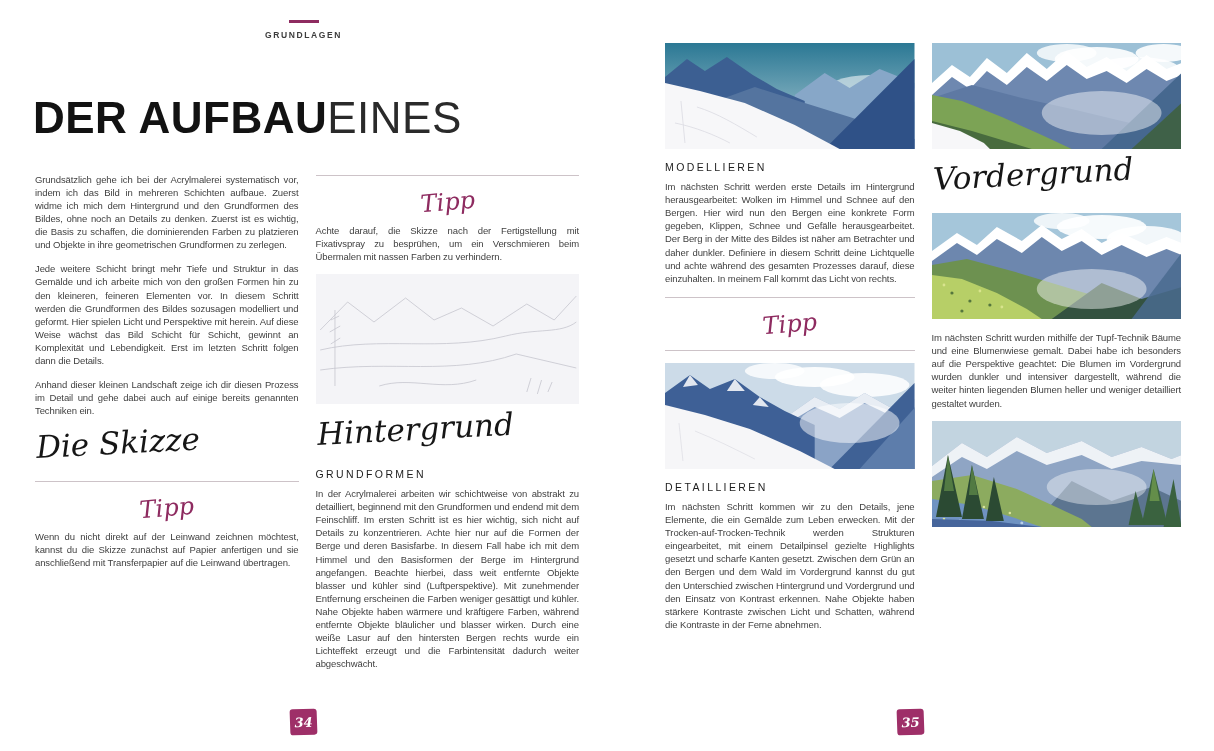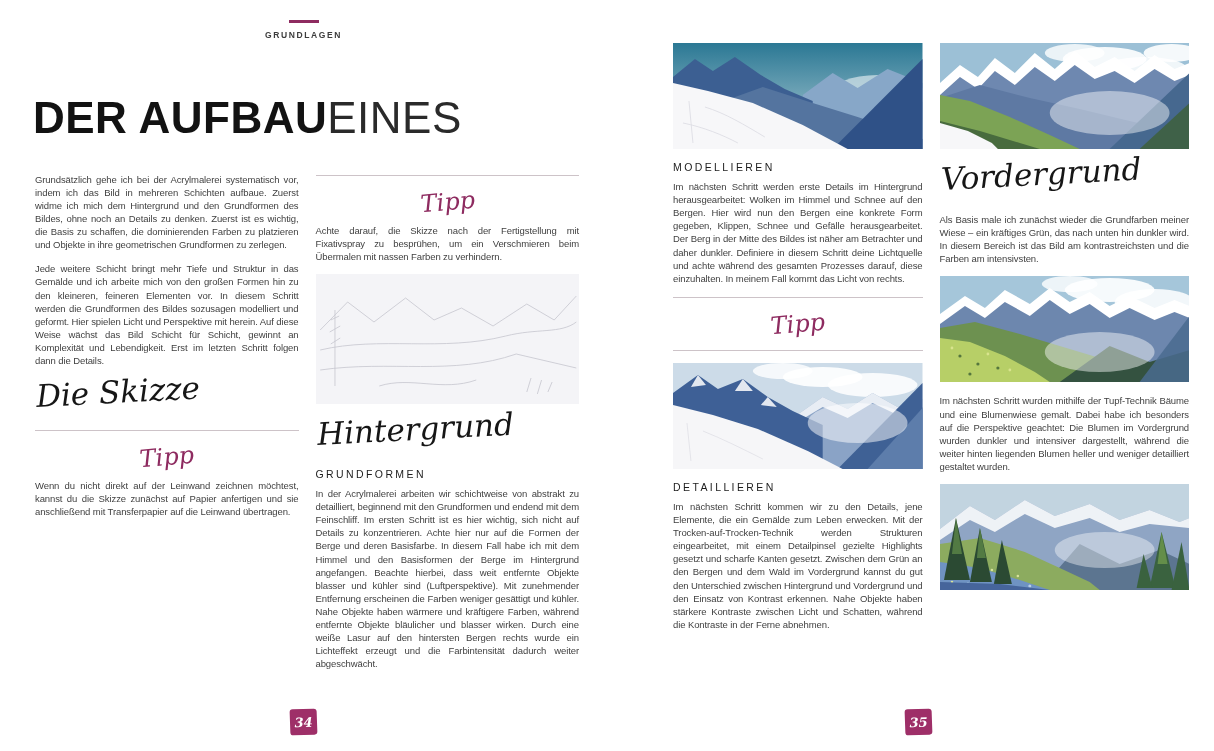--- a/index.html
+++ b/index.html
@@ -1,17 +1,17 @@
 <!DOCTYPE html>
 <html lang="de"><head>
 <meta charset="utf-8">
 <style>
   html,body{margin:0;padding:0;}
   body{width:1214px;height:751px;background:#ffffff;font-family:"Liberation Sans",sans-serif;overflow:hidden;}
-  .spread{display:grid;grid-template-columns:607px 607px;width:1214px;height:751px;gap:8px;}
+  .spread{display:grid;grid-template-columns:607px 607px;width:1214px;height:751px;}
   .page{position:relative;height:751px;box-sizing:border-box;}
   .page-head{text-align:center;padding-top:20px;}
   .head-rule{width:30px;height:3px;background:#8e2b60;margin:0 auto 7px;}
   .eyebrow{font-size:8.5px;font-weight:700;letter-spacing:1.6px;color:#3c3c3c;}
   .title{padding:24px 16px 0 33px;font-size:44px;line-height:1.13;letter-spacing:.5px;color:#2a2a2a;font-weight:400;}
   .title .bold{font-weight:800;color:#121212;}
   .title .light{margin-left:0;}
   .body-area{display:grid;grid-template-columns:1fr 1fr;gap:17px;box-sizing:border-box;}
   .page-left .body-area{padding:0 28px 0 35px;margin-top:17px;}
   .page-right .body-area{padding:0 33px 0 58px;margin-top:43px;}
@@ -41,20 +41,21 @@
 
     <h1 class="title">
       <span class="bold">DER AUFBAU</span><span class="light">EINES</span><br>
     </h1>
 
     <div class="body-area">
 
       <div class="col">
         <p class="body">Grundsätzlich gehe ich bei der Acrylmalerei systematisch vor, indem ich das Bild in mehreren Schichten aufbaue. Zuerst widme ich mich dem Hintergrund und den Grundformen des Bildes, ohne noch an Details zu denken. Zuerst ist es wichtig, die Basis zu schaffen, die dominierenden Farben zu platzieren und Objekte in ihre geometrischen Grundformen zu zerlegen.</p>
         <p class="body">Jede weitere Schicht bringt mehr Tiefe und Struktur in das Gemälde und ich arbeite mich von den großen Formen hin zu den kleineren, feineren Elementen vor. In diesem Schritt werden die Grundformen des Bildes sozusagen modelliert und geformt. Hier spielen Licht und Perspektive mit herein. Auf diese Weise wächst das Bild Schicht für Schicht, gewinnt an Komplexität und Lebendigkeit. Erst im letzten Schritt folgen dann die Details.</p>
+        <p class="body">Anhand dieser kleinen Landschaft zeige ich dir diesen Prozess im Detail und gehe dabei auch auf einige bereits genannten Techniken ein.</p>
         <div class="h-script">Die Skizze</div>
         <div class="rule"></div>
         <div class="tipp-head">Tipp</div>
         <p class="body">Wenn du nicht direkt auf der Leinwand zeichnen möchtest, kannst du die Skizze zunächst auf Papier anfertigen und sie anschließend mit Transferpapier auf die Leinwand übertragen.</p>
       </div>
 
       <div class="col">
         <div class="rule" style="margin-top:2px;"></div>
         <div class="tipp-head">Tipp</div>
         <p class="body">Achte darauf, die Skizze nach der Fertigstellung mit Fixativspray zu besprühen, um ein Verschmieren beim Übermalen mit nassen Farben zu verhindern.</p>
@@ -165,21 +166,20 @@
             <polygon points="0,52 30,58 70,74 110,92 140,106 0,106" fill="#7ca355"></polygon>
             <polygon points="0,78 40,88 80,100 100,106 0,106" fill="#486b3e"></polygon>
             <polygon points="170,106 250,30 250,106" fill="#46688f"></polygon>
             <polygon points="200,106 250,60 250,106" fill="#3f6148"></polygon>
             <ellipse cx="170" cy="70" rx="60" ry="22" fill="#ffffff" opacity="0.45"></ellipse>
             <polygon points="0,80 28,88 52,100 58,106 0,106" fill="#f7f7f9"></polygon>
           </svg>
         </figure>
 
         <div class="h-script">Vordergrund</div>
-        <p class="body">Als Basis male ich zunächst wieder die Grundfarben meiner Wiese – ein kräftiges Grün, das nach unten hin dunkler wird. In diesem Bereich ist das Bild am kontrastreichsten und die Farben am intensivsten.</p>
 
         <figure>
           <svg viewBox="0 0 250 106" preserveAspectRatio="none">
             <rect width="250" height="106" fill="#a5c6da"></rect>
             <g fill="#ffffff">
                 <ellipse cx="170" cy="14" rx="45" ry="12" opacity="0.9"></ellipse>
                 <ellipse cx="215" cy="26" rx="40" ry="13" opacity="0.85"></ellipse>
                 <ellipse cx="130" cy="8" rx="28" ry="8" opacity="0.8"></ellipse>
               </g>
             <polygon points="0,38 25,20 45,32 65,14 90,28 110,12 130,26 150,16 170,30 190,20 215,32 235,24 250,30 250,106 0,106" fill="#ffffff"></polygon>

